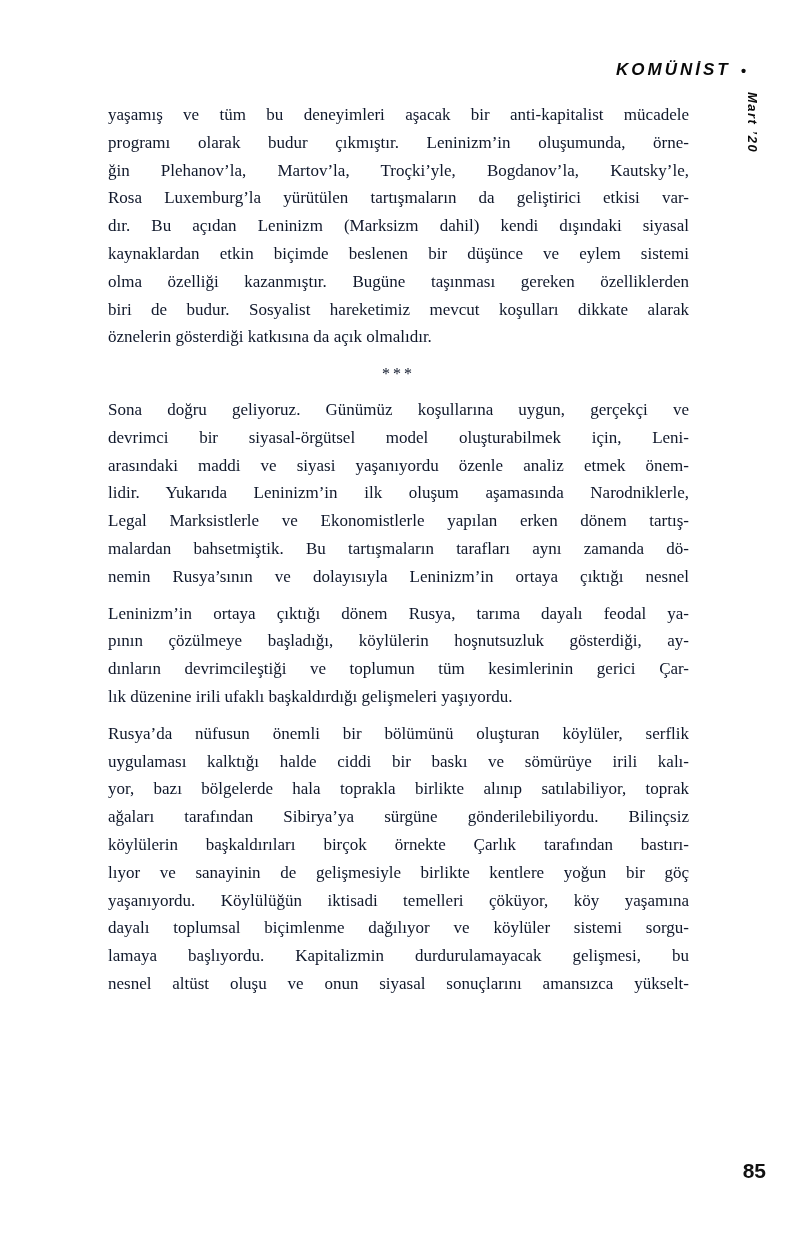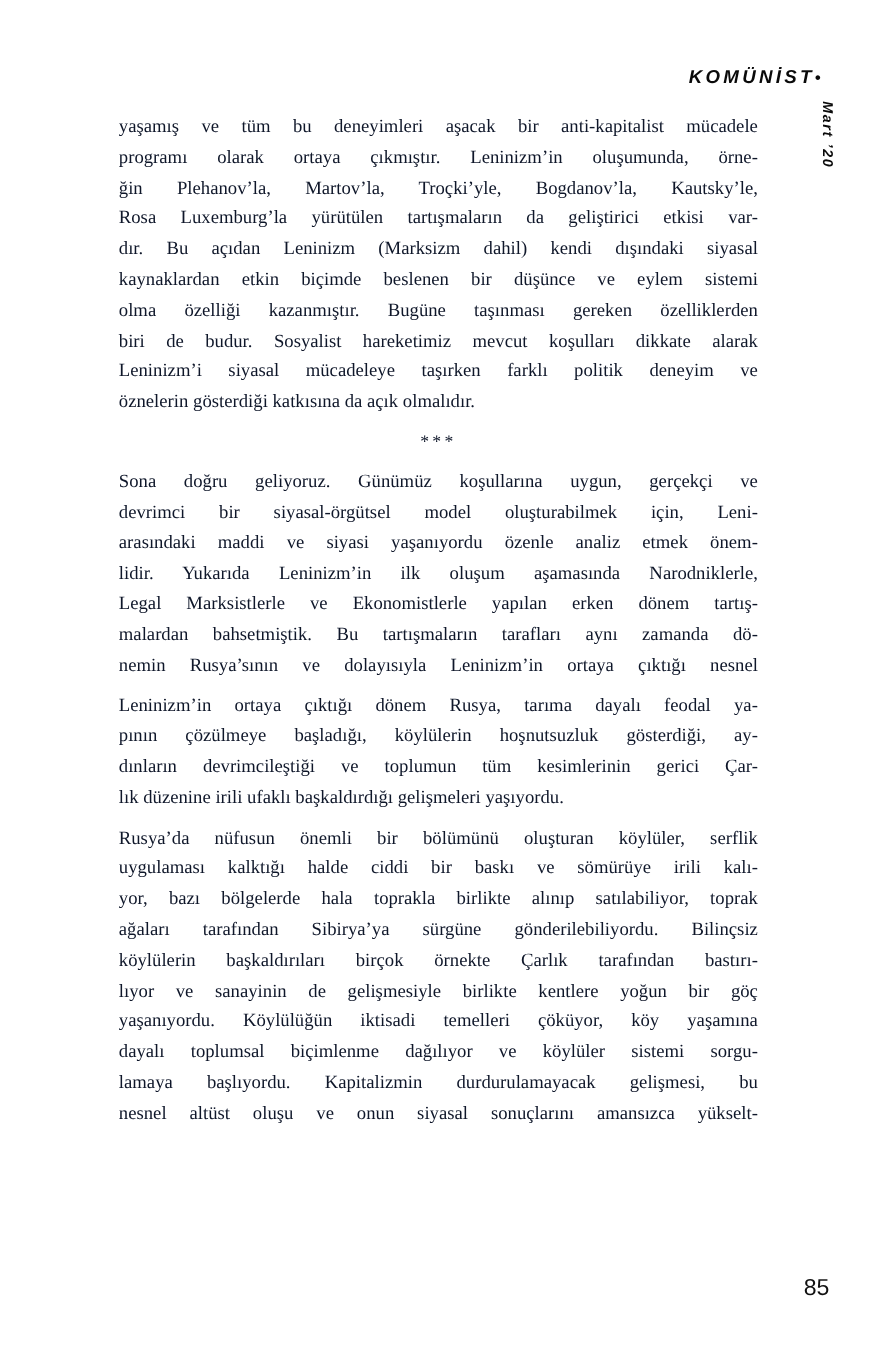--- a/index.html
+++ b/index.html
@@ -16,20 +16,21 @@
     font-family: "Liberation Serif", serif;
     color: #131313;
   }
   
   .journal-header {
     position: absolute;
     top: 60px;
     right: 52px;
     display: flex;
     align-items: center;
+    gap: 10px;
     font-family: "Liberation Sans", sans-serif;
     font-style: italic;
     font-weight: bold;
     font-size: 17px;
     letter-spacing: 3px;
     color: #0a0a0a;
   }
   .journal-header .bullet {
     font-size: 15px;
     letter-spacing: 0;
@@ -72,51 +73,50 @@
   .separator {
     line-height: 27.8px;
     text-align: center;
     letter-spacing: 3px;
     font-size: 16px;
     margin: 2px 0 8px 0;
   }
   
   .page-number {
     position: absolute;
-    right: 44px;
+    right: 32px;
     bottom: 58px;
     font-family: "Liberation Sans", sans-serif;
-    font-weight: normal;
+    font-weight: bold;
     font-size: 21px;
     color: #111111;
   }
 </style>
 </head>
 <body>
 
 <div class="page">
 
   <div class="journal-header">
     <span>KOMÜNİST</span>
     <span class="bullet">•</span>
   </div>
 
   <div class="issue-date">Mart ’20</div>
 
   <main class="page-body">
       <div class="paragraph">
         <div class="text-line">yaşamış ve tüm bu deneyimleri aşacak bir anti-kapitalist mücadele</div>
-        <div class="text-line">programı olarak ortaya çıkmıştır. Leninizm’in oluşumunda, örne-</div>
+        <div class="text-line">programı olarak budur çıkmıştır. Leninizm’in oluşumunda, örne-</div>
         <div class="text-line">ğin Plehanov’la, Martov’la, Troçki’yle, Bogdanov’la, Kautsky’le,</div>
         <div class="text-line">Rosa Luxemburg’la yürütülen tartışmaların da geliştirici etkisi var-</div>
         <div class="text-line">dır. Bu açıdan Leninizm (Marksizm dahil) kendi dışındaki siyasal</div>
         <div class="text-line">kaynaklardan etkin biçimde beslenen bir düşünce ve eylem sistemi</div>
         <div class="text-line">olma özelliği kazanmıştır. Bugüne taşınması gereken özelliklerden</div>
         <div class="text-line">biri de budur. Sosyalist hareketimiz mevcut koşulları dikkate alarak</div>
-        <div class="text-line">Leninizm’i siyasal mücadeleye taşırken farklı politik deneyim ve</div>
         <div class="text-line last">öznelerin gösterdiği katkısına da açık olmalıdır.</div>
       </div>
       <div class="separator">***</div>
       <div class="paragraph">
         <div class="text-line">Sona doğru geliyoruz. Günümüz koşullarına uygun, gerçekçi ve</div>
         <div class="text-line">devrimci bir siyasal-örgütsel model oluşturabilmek için, Leni-</div>
         <div class="text-line">arasındaki maddi ve siyasi yaşanıyordu özenle analiz etmek önem-</div>
         <div class="text-line">lidir. Yukarıda Leninizm’in ilk oluşum aşamasında Narodniklerle,</div>
         <div class="text-line">Legal Marksistlerle ve Ekonomistlerle yapılan erken dönem tartış-</div>
         <div class="text-line">malardan bahsetmiştik. Bu tartışmaların tarafları aynı zamanda dö-</div>

